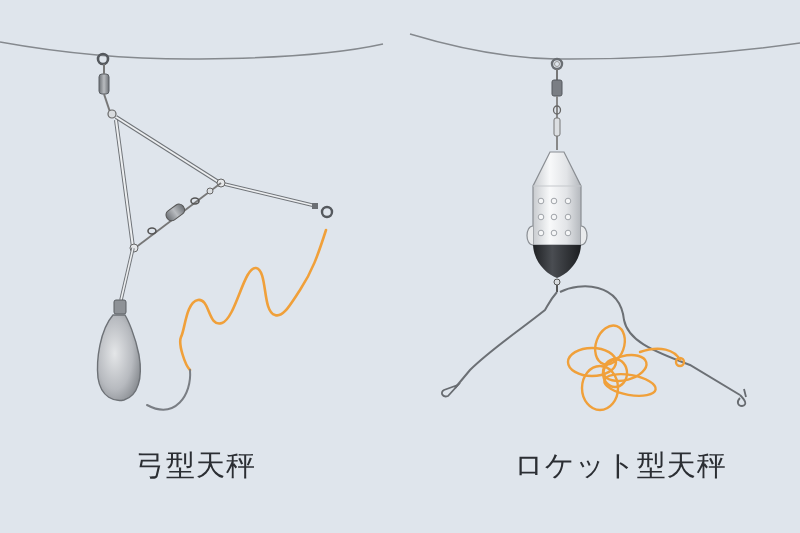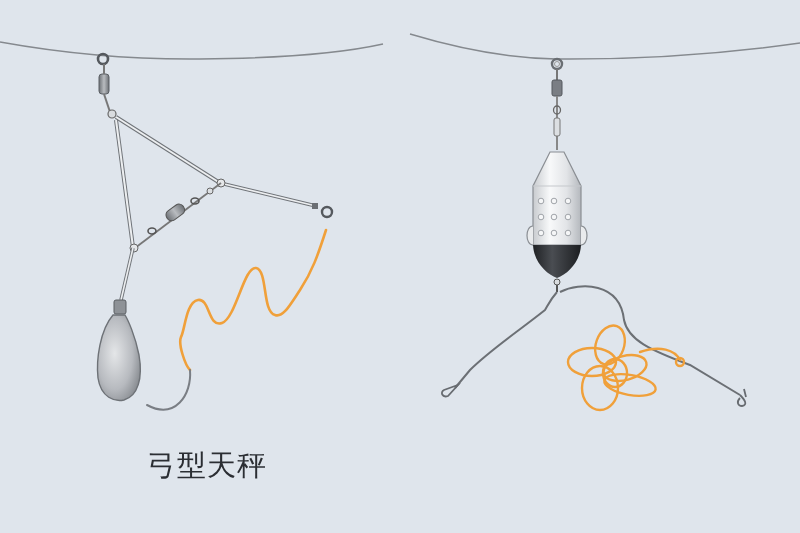--- a/index.html
+++ b/index.html
@@ -7,21 +7,20 @@
     width: 800px; height: 533px; overflow: hidden;
     background: #dfe5ec;
     font-family: "DejaVu Sans", sans-serif;
   }
   .canvas { position: relative; width: 800px; height: 533px; }
   svg.scene { position: absolute; left: 0; top: 0; }
   .label {
     position: absolute; top: 446px;
     font-size: 29px; color: #2b2e33; letter-spacing: 1px;
     font-family: "DejaVu Sans", sans-serif;
-    margin-left: 11px;
   }
   .label-left { left: 136px; }
   .label-right { left: 514px; }
 </style>
 </head>
 <body>
 
 <div class="canvas">
 
   <svg class="scene" width="800" height="533" viewBox="0 0 800 533">
@@ -133,13 +132,14 @@
         <ellipse cx="600" cy="388" rx="18" ry="22"></ellipse>
         <ellipse cx="630" cy="385" rx="26" ry="10" transform="rotate(10 630 385)"></ellipse>
         <ellipse cx="615" cy="373" rx="12" ry="14"></ellipse>
         <path d="M640 352 C 660 345, 675 350, 680 360"></path>
         <circle cx="680" cy="362" r="4"></circle>
       </g>
     </g>
   </svg>
 
   <div class="label label-left">弓型天秤</div>
+  <div class="label label-right">ロケット型天秤</div>
 </div>
 
 </body></html>

